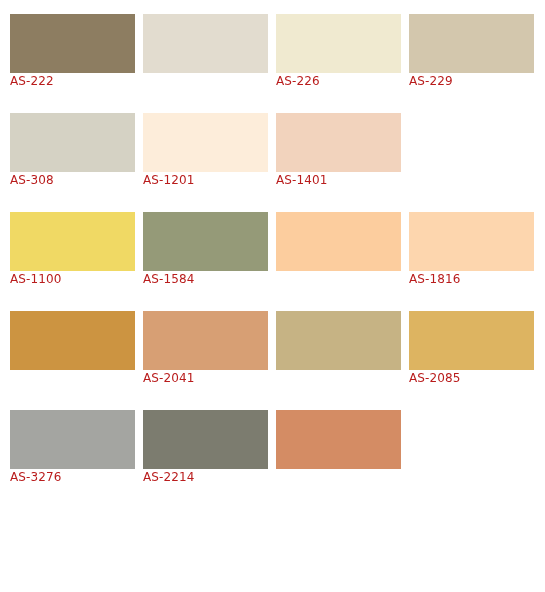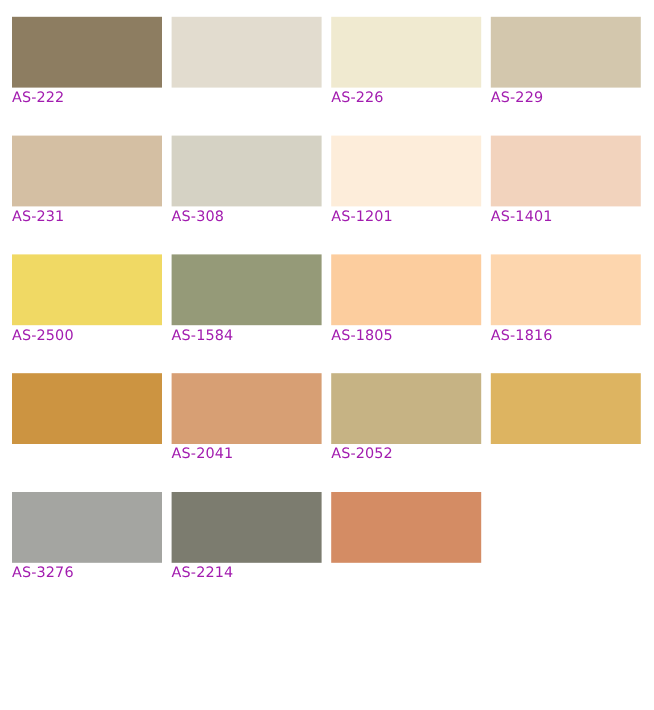--- a/index.html
+++ b/index.html
@@ -29,21 +29,21 @@
     flex-direction: column;
   }
   .swatch-chip {
     width: 125px;
     height: 59px;
     display: block;
   }
   .swatch-label {
     font-size: 12px;
     line-height: 15px;
-    color: #a21caf;
+    color: #b91c1c;
     padding-top: 1px;
     letter-spacing: 0.1px;
     white-space: nowrap;
   }
 </style>
 </head>
 <body>
 
 <div id="swatch-grid">
     <div class="swatch-row">
@@ -58,68 +58,63 @@
         <div class="swatch-chip" style="background-color: rgb(240, 234, 208);"></div>
         <div class="swatch-label">AS-226</div>
       </div>
       <div class="swatch-cell">
         <div class="swatch-chip" style="background-color: rgb(211, 199, 173);"></div>
         <div class="swatch-label">AS-229</div>
       </div>
     </div>
     <div class="swatch-row">
       <div class="swatch-cell">
-        <div class="swatch-chip" style="background-color: rgb(212, 191, 163);"></div>
-        <div class="swatch-label">AS-231</div>
-      </div>
-      <div class="swatch-cell">
         <div class="swatch-chip" style="background-color: rgb(213, 210, 196);"></div>
         <div class="swatch-label">AS-308</div>
       </div>
       <div class="swatch-cell">
         <div class="swatch-chip" style="background-color: rgb(253, 237, 218);"></div>
         <div class="swatch-label">AS-1201</div>
       </div>
       <div class="swatch-cell">
         <div class="swatch-chip" style="background-color: rgb(242, 211, 189);"></div>
         <div class="swatch-label">AS-1401</div>
       </div>
     </div>
     <div class="swatch-row">
       <div class="swatch-cell">
         <div class="swatch-chip" style="background-color: rgb(240, 217, 100);"></div>
-        <div class="swatch-label">AS-2500</div>
+        <div class="swatch-label">AS-1100</div>
       </div>
       <div class="swatch-cell">
         <div class="swatch-chip" style="background-color: rgb(149, 154, 120);"></div>
         <div class="swatch-label">AS-1584</div>
       </div>
       <div class="swatch-cell">
         <div class="swatch-chip" style="background-color: rgb(252, 205, 158);"></div>
-        <div class="swatch-label">AS-1805</div>
       </div>
       <div class="swatch-cell">
         <div class="swatch-chip" style="background-color: rgb(253, 214, 174);"></div>
         <div class="swatch-label">AS-1816</div>
       </div>
     </div>
     <div class="swatch-row">
       <div class="swatch-cell">
         <div class="swatch-chip" style="background-color: rgb(204, 148, 65);"></div>
       </div>
       <div class="swatch-cell">
         <div class="swatch-chip" style="background-color: rgb(215, 159, 116);"></div>
         <div class="swatch-label">AS-2041</div>
       </div>
       <div class="swatch-cell">
         <div class="swatch-chip" style="background-color: rgb(198, 179, 132);"></div>
-        <div class="swatch-label">AS-2052</div>
       </div>
       <div class="swatch-cell">
         <div class="swatch-chip" style="background-color: rgb(221, 180, 97);"></div>
+        <div class="swatch-label">AS-2085</div>
       </div>
     </div>
     <div class="swatch-row">
       <div class="swatch-cell">
         <div class="swatch-chip" style="background-color: rgb(164, 165, 161);"></div>
         <div class="swatch-label">AS-3276</div>
       </div>
       <div class="swatch-cell">
         <div class="swatch-chip" style="background-color: rgb(124, 124, 111);"></div>
         <div class="swatch-label">AS-2214</div>

